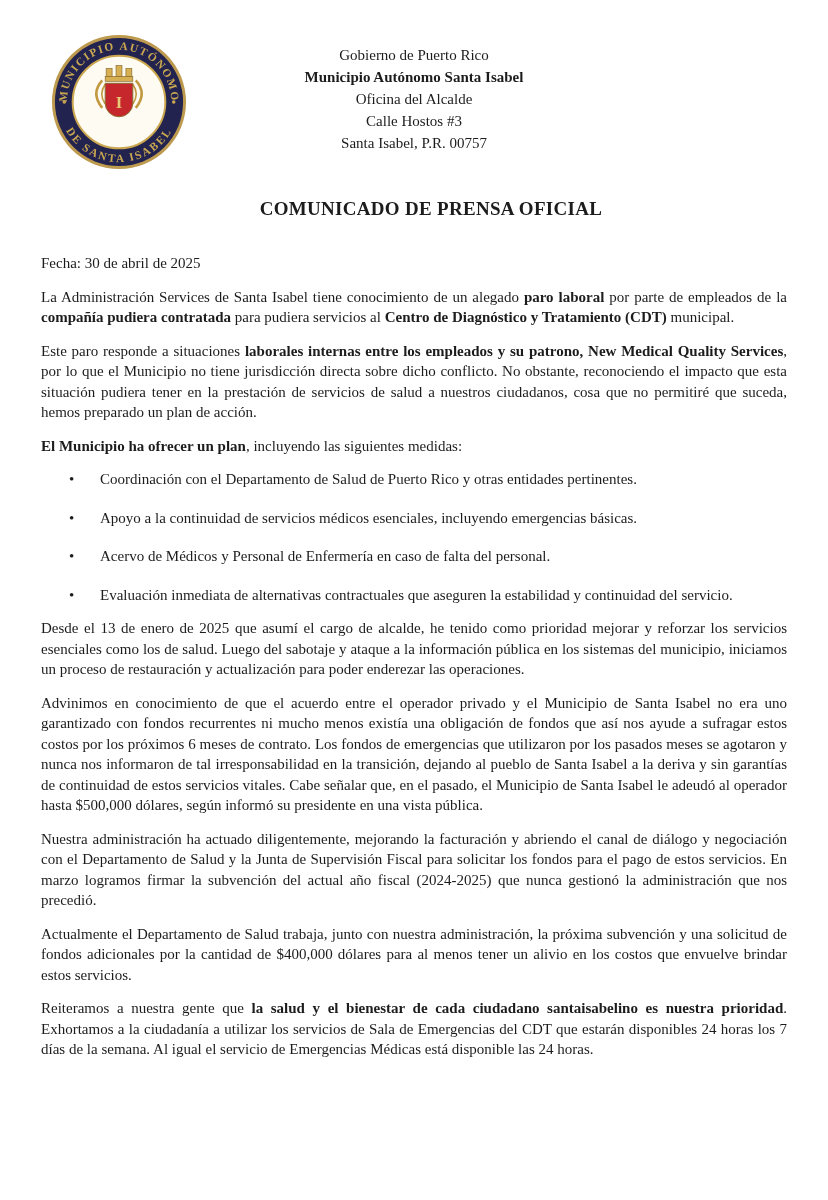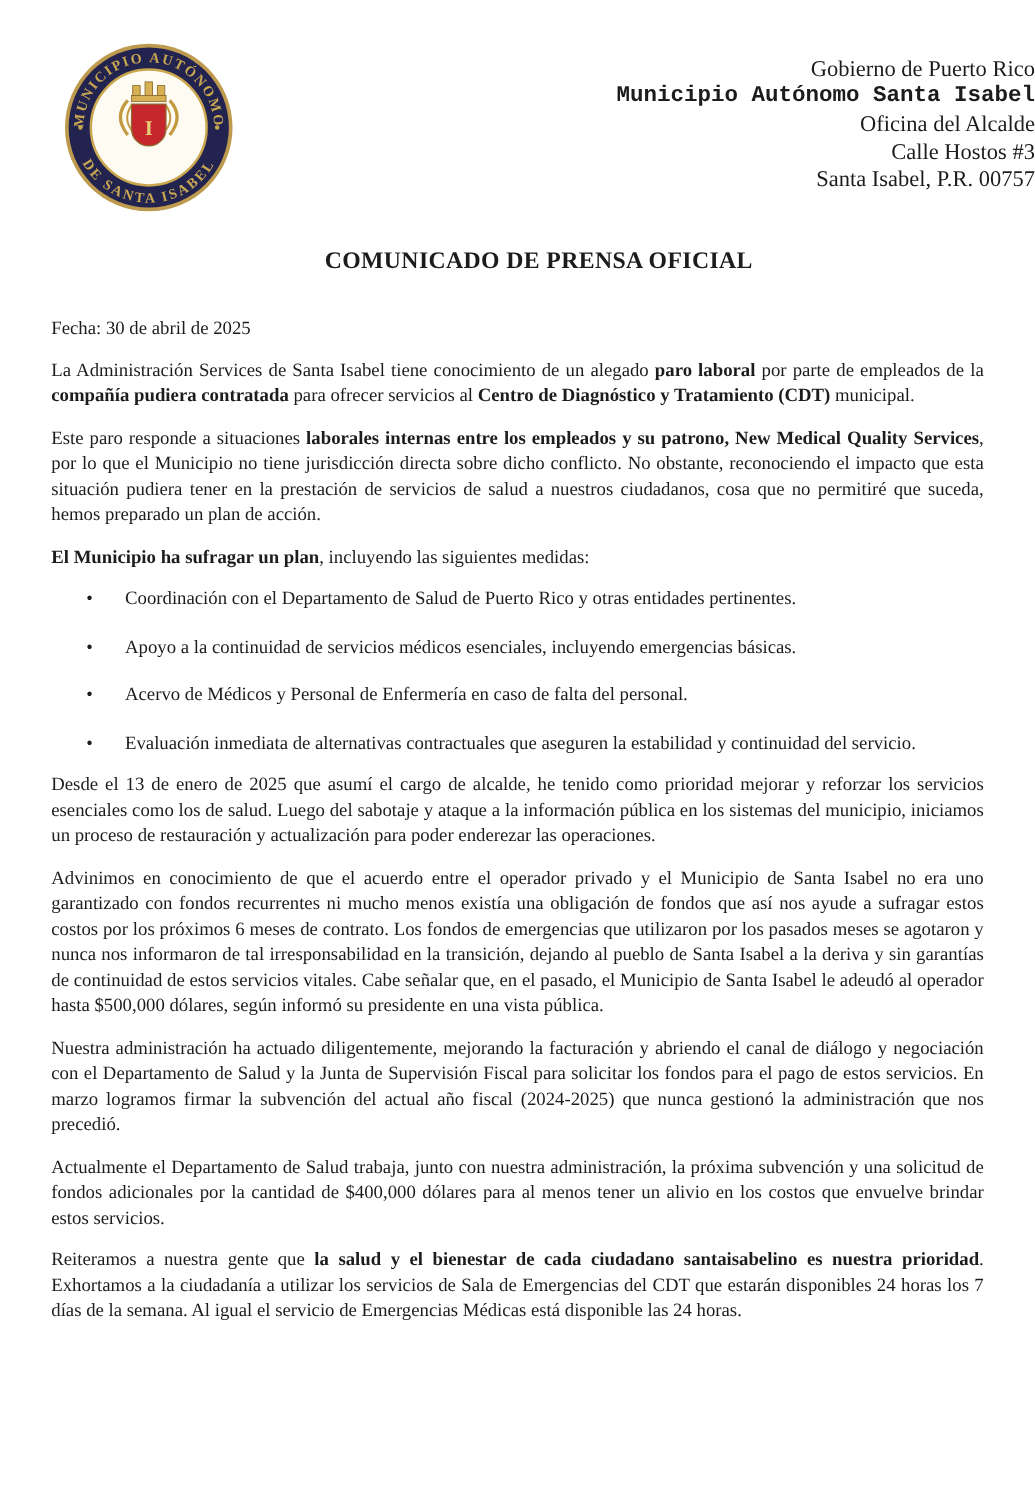--- a/index.html
+++ b/index.html
@@ -15,25 +15,25 @@
   }
   .seal {
     position: absolute;
     left: 50px;
     top: 33px;
     width: 138px;
     height: 138px;
   }
   .header-text {
     padding-top: 44px;
-    text-align: right;
-    font-size: 18px;
+    text-align: center;
+    font-size: 15px;
     line-height: 22px;
   }
-  .header-text .bold { font-weight: bold; font-family: Liberation Mono, monospace; }
+  .header-text .bold { font-weight: bold; }
   .doc-title {
     text-align: center;
     font-weight: bold;
     font-size: 19px;
     letter-spacing: 0.3px;
     margin-top: 44px;
     padding-left: 34px;
   }
   .content {
     padding: 0 41px;
@@ -114,23 +114,23 @@
     <div>Santa Isabel, P.R. 00757</div>
   </div>
 
   <div class="doc-title">COMUNICADO DE PRENSA OFICIAL</div>
 
   <div class="content">
     <div class="meta">
       <div>Fecha: 30 de abril de 2025</div>
     </div>
     <div>
-        <p class="para"><span>La Administración Services de Santa Isabel tiene conocimiento de un alegado </span><b>paro laboral</b><span> por parte de empleados de la </span><b>compañía pudiera contratada</b><span> para ofrecer servicios al </span><b>Centro de Diagnóstico y Tratamiento (CDT)</b><span> municipal.</span></p>
+        <p class="para"><span>La Administración Services de Santa Isabel tiene conocimiento de un alegado </span><b>paro laboral</b><span> por parte de empleados de la </span><b>compañía pudiera contratada</b><span> para pudiera servicios al </span><b>Centro de Diagnóstico y Tratamiento (CDT)</b><span> municipal.</span></p>
         <p class="para"><span>Este paro responde a situaciones </span><b>laborales internas entre los empleados y su patrono, New Medical Quality Services</b><span>, por lo que el Municipio no tiene jurisdicción directa sobre dicho conflicto. No obstante, reconociendo el impacto que esta situación pudiera tener en la prestación de servicios de salud a nuestros ciudadanos, cosa que no permitiré que suceda, hemos preparado un plan de acción.</span></p>
-        <p class="para"><b>El Municipio ha sufragar un plan</b><span>, incluyendo las siguientes medidas:</span></p>
+        <p class="para"><b>El Municipio ha ofrecer un plan</b><span>, incluyendo las siguientes medidas:</span></p>
         <ul class="bullets">
           <li><span>Coordinación con el Departamento de Salud de Puerto Rico y otras entidades pertinentes.</span></li>
           <li><span>Apoyo a la continuidad de servicios médicos esenciales, incluyendo emergencias básicas.</span></li>
           <li><span>Acervo de Médicos y Personal de Enfermería en caso de falta del personal.</span></li>
           <li><span>Evaluación inmediata de alternativas contractuales que aseguren la estabilidad y continuidad del servicio.</span></li>
         </ul>
         <p class="para"><span>Desde el 13 de enero de 2025 que asumí el cargo de alcalde, he tenido como prioridad mejorar y reforzar los servicios esenciales como los de salud. Luego del sabotaje y ataque a la información pública en los sistemas del municipio, iniciamos un proceso de restauración y actualización para poder enderezar las operaciones.</span></p>
         <p class="para"><span>Advinimos en conocimiento de que el acuerdo entre el operador privado y el Municipio de Santa Isabel no era uno garantizado con fondos recurrentes ni mucho menos existía una obligación de fondos que así nos ayude a sufragar estos costos por los próximos 6 meses de contrato. Los fondos de emergencias que utilizaron por los pasados meses se agotaron y nunca nos informaron de tal irresponsabilidad en la transición, dejando al pueblo de Santa Isabel a la deriva y sin garantías de continuidad de estos servicios vitales. Cabe señalar que, en el pasado, el Municipio de Santa Isabel le adeudó al operador hasta $500,000 dólares, según informó su presidente en una vista pública.</span></p>
         <p class="para"><span>Nuestra administración ha actuado diligentemente, mejorando la facturación y abriendo el canal de diálogo y negociación con el Departamento de Salud y la Junta de Supervisión Fiscal para solicitar los fondos para el pago de estos servicios. En marzo logramos firmar la subvención del actual año fiscal (2024-2025) que nunca gestionó la administración que nos precedió.</span></p>
         <p class="para"><span>Actualmente el Departamento de Salud trabaja, junto con nuestra administración, la próxima subvención y una solicitud de fondos adicionales por la cantidad de $400,000 dólares para al menos tener un alivio en los costos que envuelve brindar estos servicios.</span></p>

